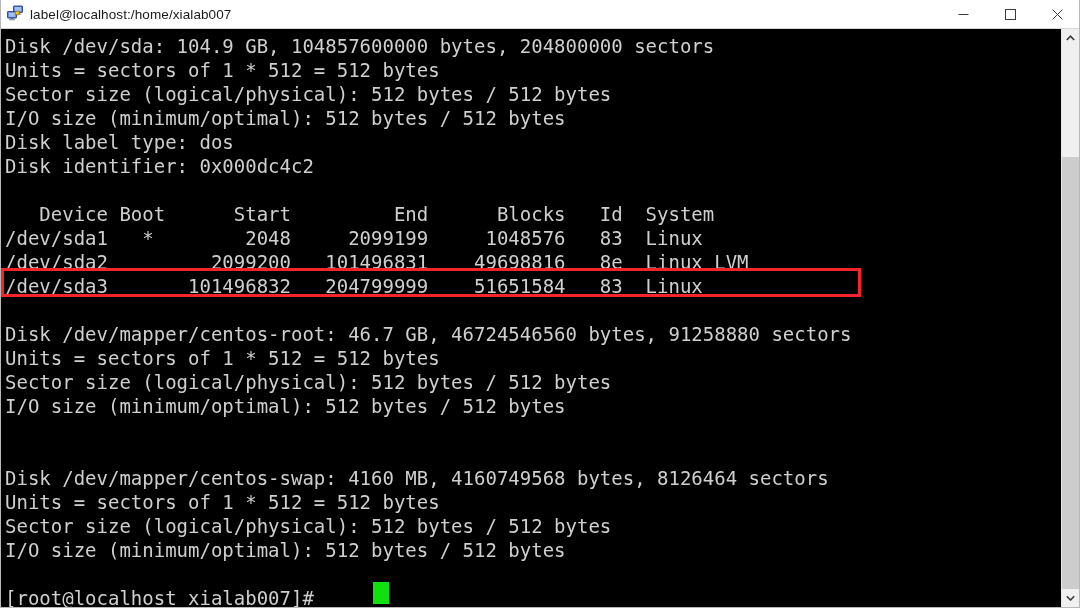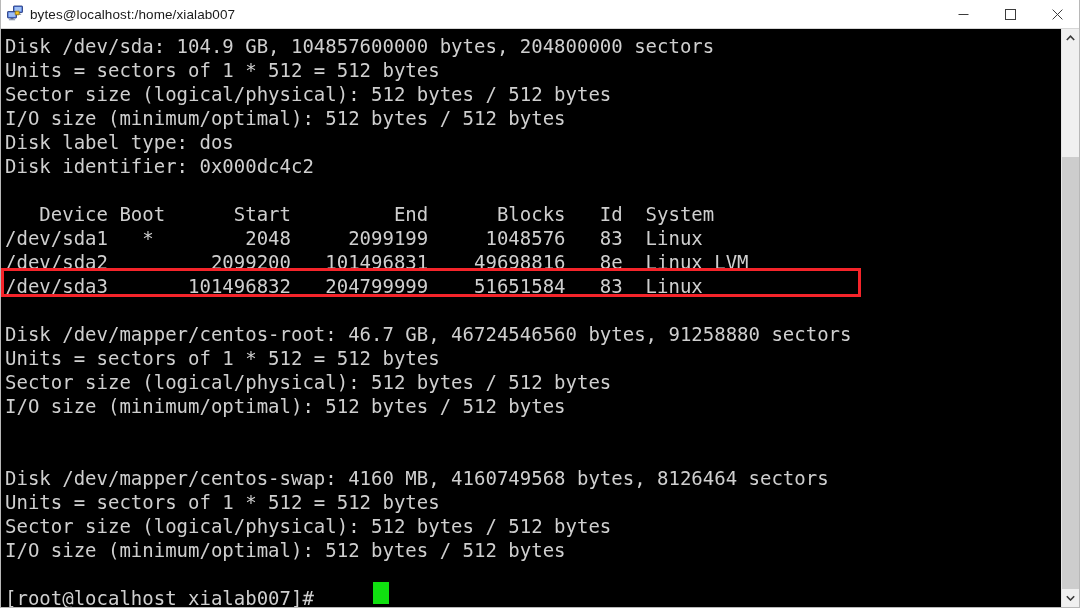--- a/index.html
+++ b/index.html
@@ -176,21 +176,21 @@
 
         <rect x="1.5" y="7.5" width="9" height="6.5" rx="0.6" fill="#4a6fd4" stroke="#2b3f80" stroke-width="0.9"></rect>
         <rect x="2.6" y="8.5" width="6.8" height="4.4" fill="#9fc0f5"></rect>
         <rect x="4.5" y="14" width="3" height="1.4" fill="#5b6a85"></rect>
         <rect x="2.8" y="15.2" width="6.4" height="1.1" rx="0.4" fill="#7c8aa3"></rect>
 
         <rect x="9.2" y="7.2" width="4" height="3.6" rx="0.5" fill="#f2c421" stroke="#8a6b06" stroke-width="0.7"></rect>
       </svg>
     </div>
 
-    <span id="title-text">bytes@localhost:/home/xialab007</span>
+    <span id="title-text">label@localhost:/home/xialab007</span>
 
     <div id="winbuttons">
       <div class="winbtn">
         <svg width="11" height="11" viewBox="0 0 11 11">
           <line x1="0.5" y1="5.5" x2="10.5" y2="5.5" stroke="#3c3c3c" stroke-width="1"></line>
         </svg>
       </div>
       <div class="winbtn">
         <svg width="11" height="11" viewBox="0 0 11 11">
           <rect x="0.5" y="0.5" width="10" height="10" fill="none" stroke="#3c3c3c" stroke-width="1"></rect>

